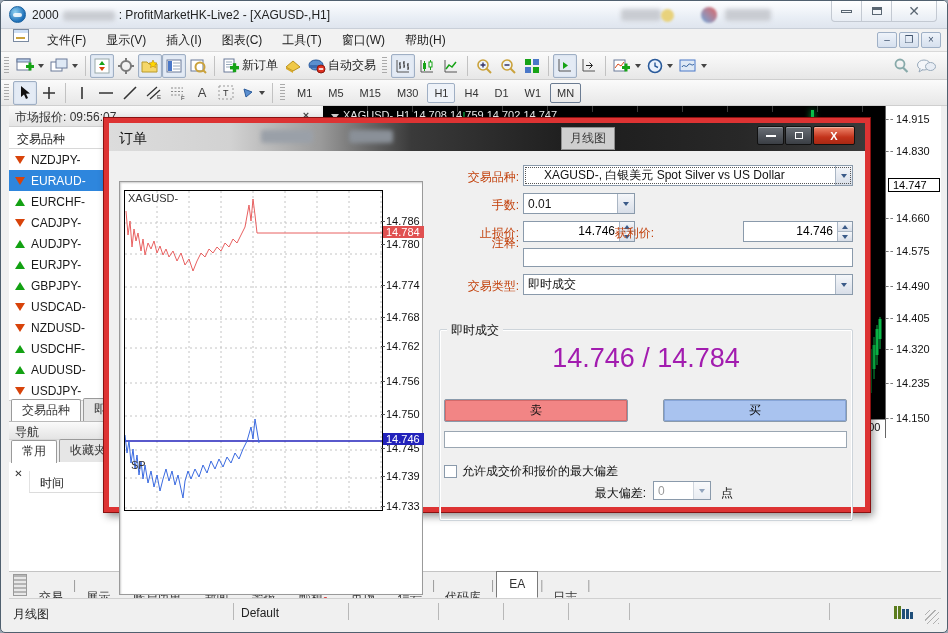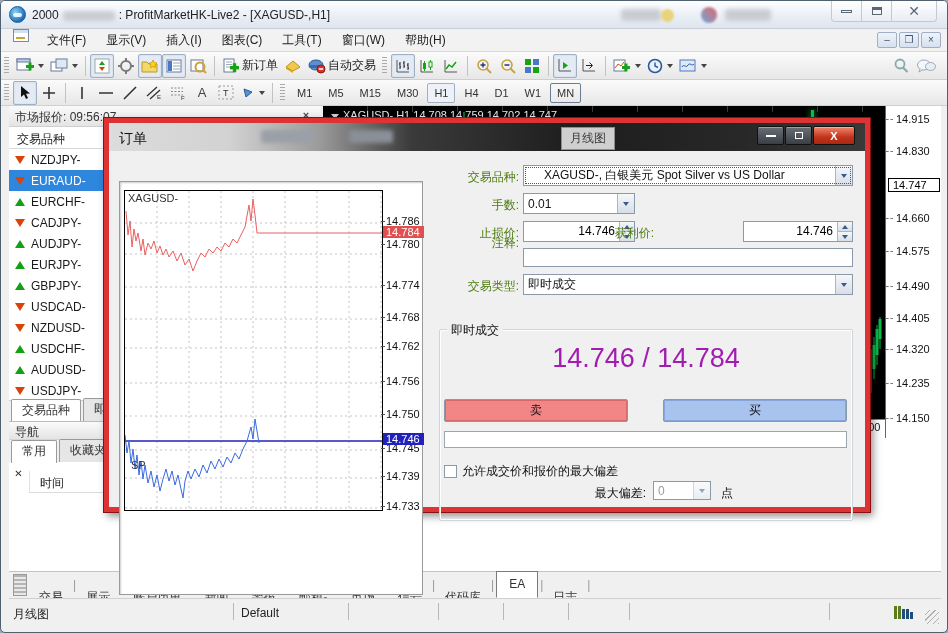--- a/index.html
+++ b/index.html
@@ -90,21 +90,21 @@
   .tickframe { position:absolute; left:10px; top:30px; width:304px; height:414px; background:#fff; border:1px solid #9a9a9a; box-shadow:inset 1px 1px 2px #ccc; }
   .plot { position:absolute; left:4px; top:8px; width:259px; height:321px; border:1px solid #000; background:#fff; }
   .plot-symbol { position:absolute; left:3px; top:1px; font-size:11px; color:#333; }
   .dscale-label { position:absolute; left:266px; width:38px; font-size:11px; color:#111; }
   .dscale-label::before { content:""; position:absolute; left:-5px; top:6px; width:4px; border-top:1px solid #555; }
   .pricebox { position:absolute; left:263px; width:41px; font-size:11px; color:#fff; padding:0 0 0 3px; z-index:2; }
   .pricebox.ask { background:#e05050; }
   .pricebox.bid { background:#2222bb; }
   .sp-tag { position:absolute; left:6px; top:268px; font-size:11px; color:#333; z-index:2; }
   
-  .flabel { position:absolute; font-size:12px; color:#4d7c0f; text-align:right; }
+  .flabel { position:absolute; font-size:12px; color:#c2410c; text-align:right; }
   .combo { position:absolute; background:#fff; border:1px solid #8a9aab; display:flex; align-items:center; font-size:12px; color:#111; }
   .combo .val { flex:1; padding:0 4px; white-space:nowrap; overflow:hidden; }
   .combo .drop { width:17px; align-self:stretch; background:linear-gradient(#f5f7fa,#d8dee8); border-left:1px solid #aab6c4; display:flex; align-items:center; justify-content:center; }
   .combo.focus { outline:1px dotted #555; outline-offset:-3px;padding-left:16px; }
   .spin { position:absolute; background:#fff; border:1px solid #8a9aab; display:flex; font-size:12px; }
   .spin .val { flex:1; text-align:right; padding:2px 4px; }
   .spin .btns { width:15px; display:flex; flex-direction:column; border-left:1px solid #aab6c4; }
   .spin .btns div { flex:1; background:linear-gradient(#f5f7fa,#d8dee8); display:flex; align-items:center; justify-content:center; }
   .spin .btns div:first-child { border-bottom:1px solid #aab6c4; }
   .uarr { width:0;height:0;border-left:3px solid transparent;border-right:3px solid transparent;border-bottom:4px solid #3a5a88; }

